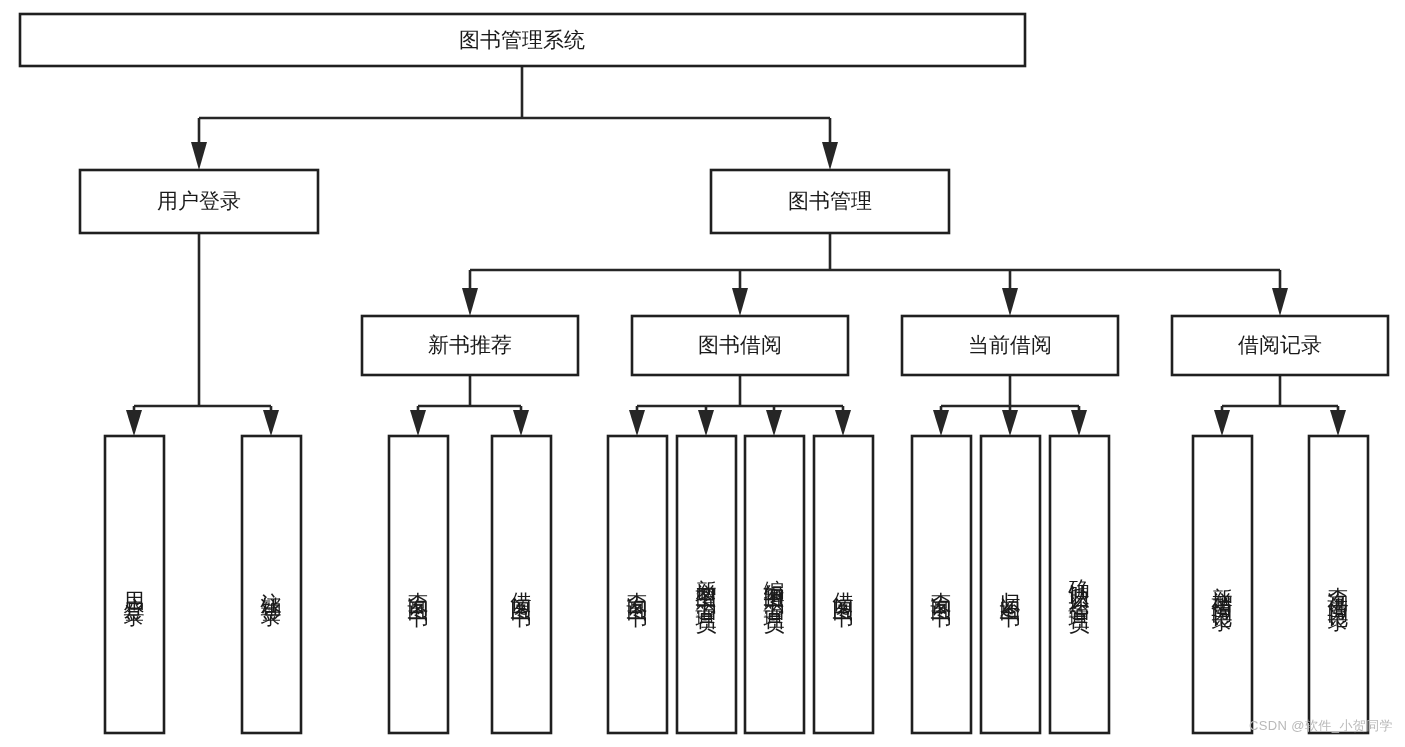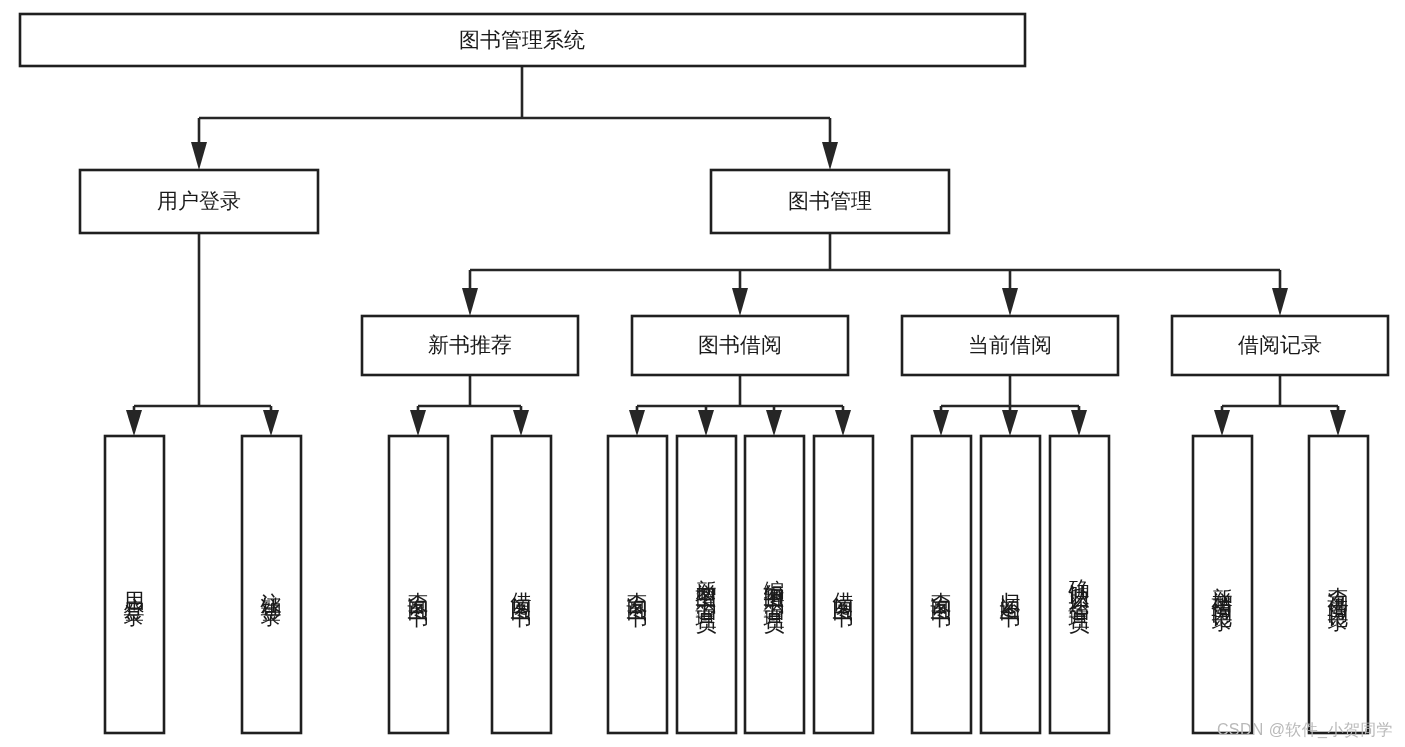--- a/index.html
+++ b/index.html
@@ -59,23 +59,23 @@
     color: #1a1a1a;
     display: flex;
     align-items: center;
     justify-content: center;
     white-space: nowrap;
     pointer-events: none;
   }
   .watermark {
     position: absolute;
     right: 12px;
-    bottom: 6px;
-    font-family: "Liberation Sans", "DejaVu Sans", sans-serif;
-    font-size: 16px;
+    bottom: 12px;
+    font-family: "Liberation Sans", "DejaVu Sans", sans-serif;
+    font-size: 13px;
     color: #b9b9b9;
     letter-spacing: 0.4px;
     white-space: nowrap;
   }
 </style>
 </head>
 <body>
 
 <div id="diagram-root">
 

